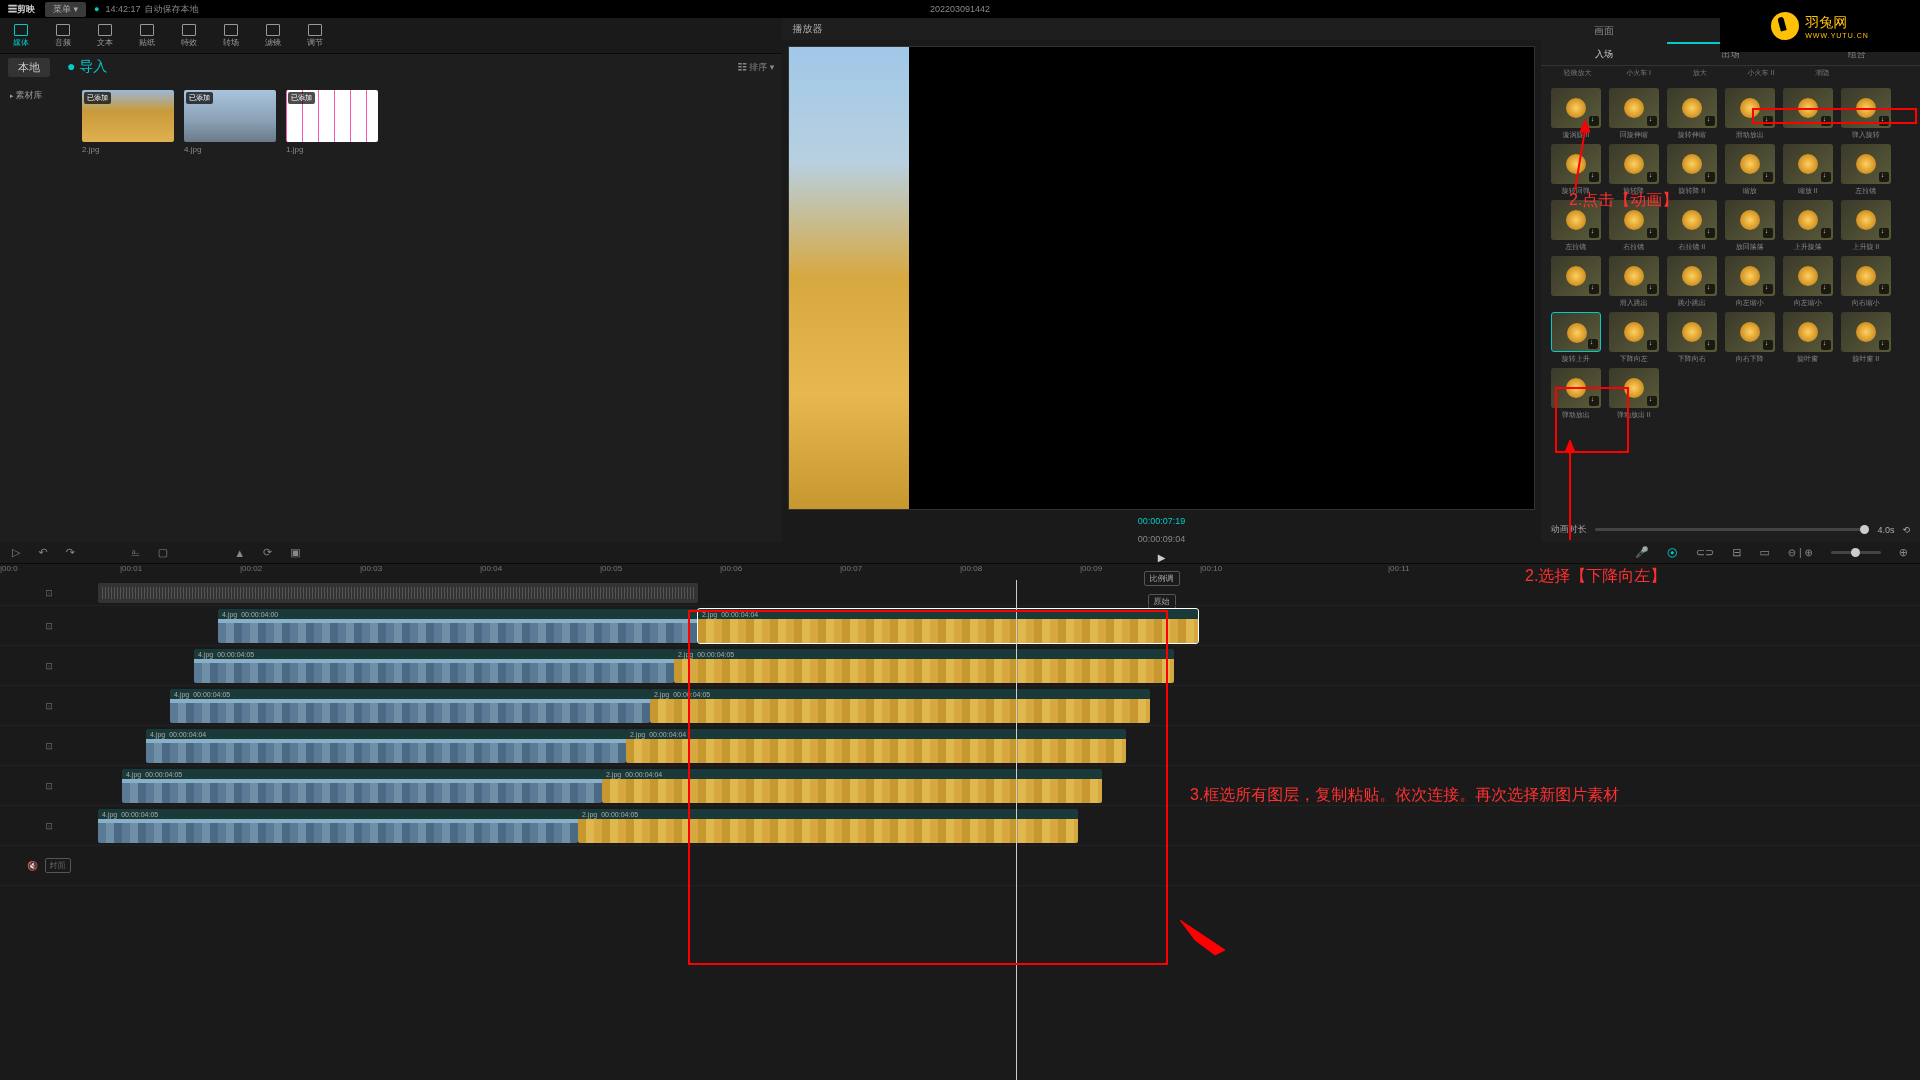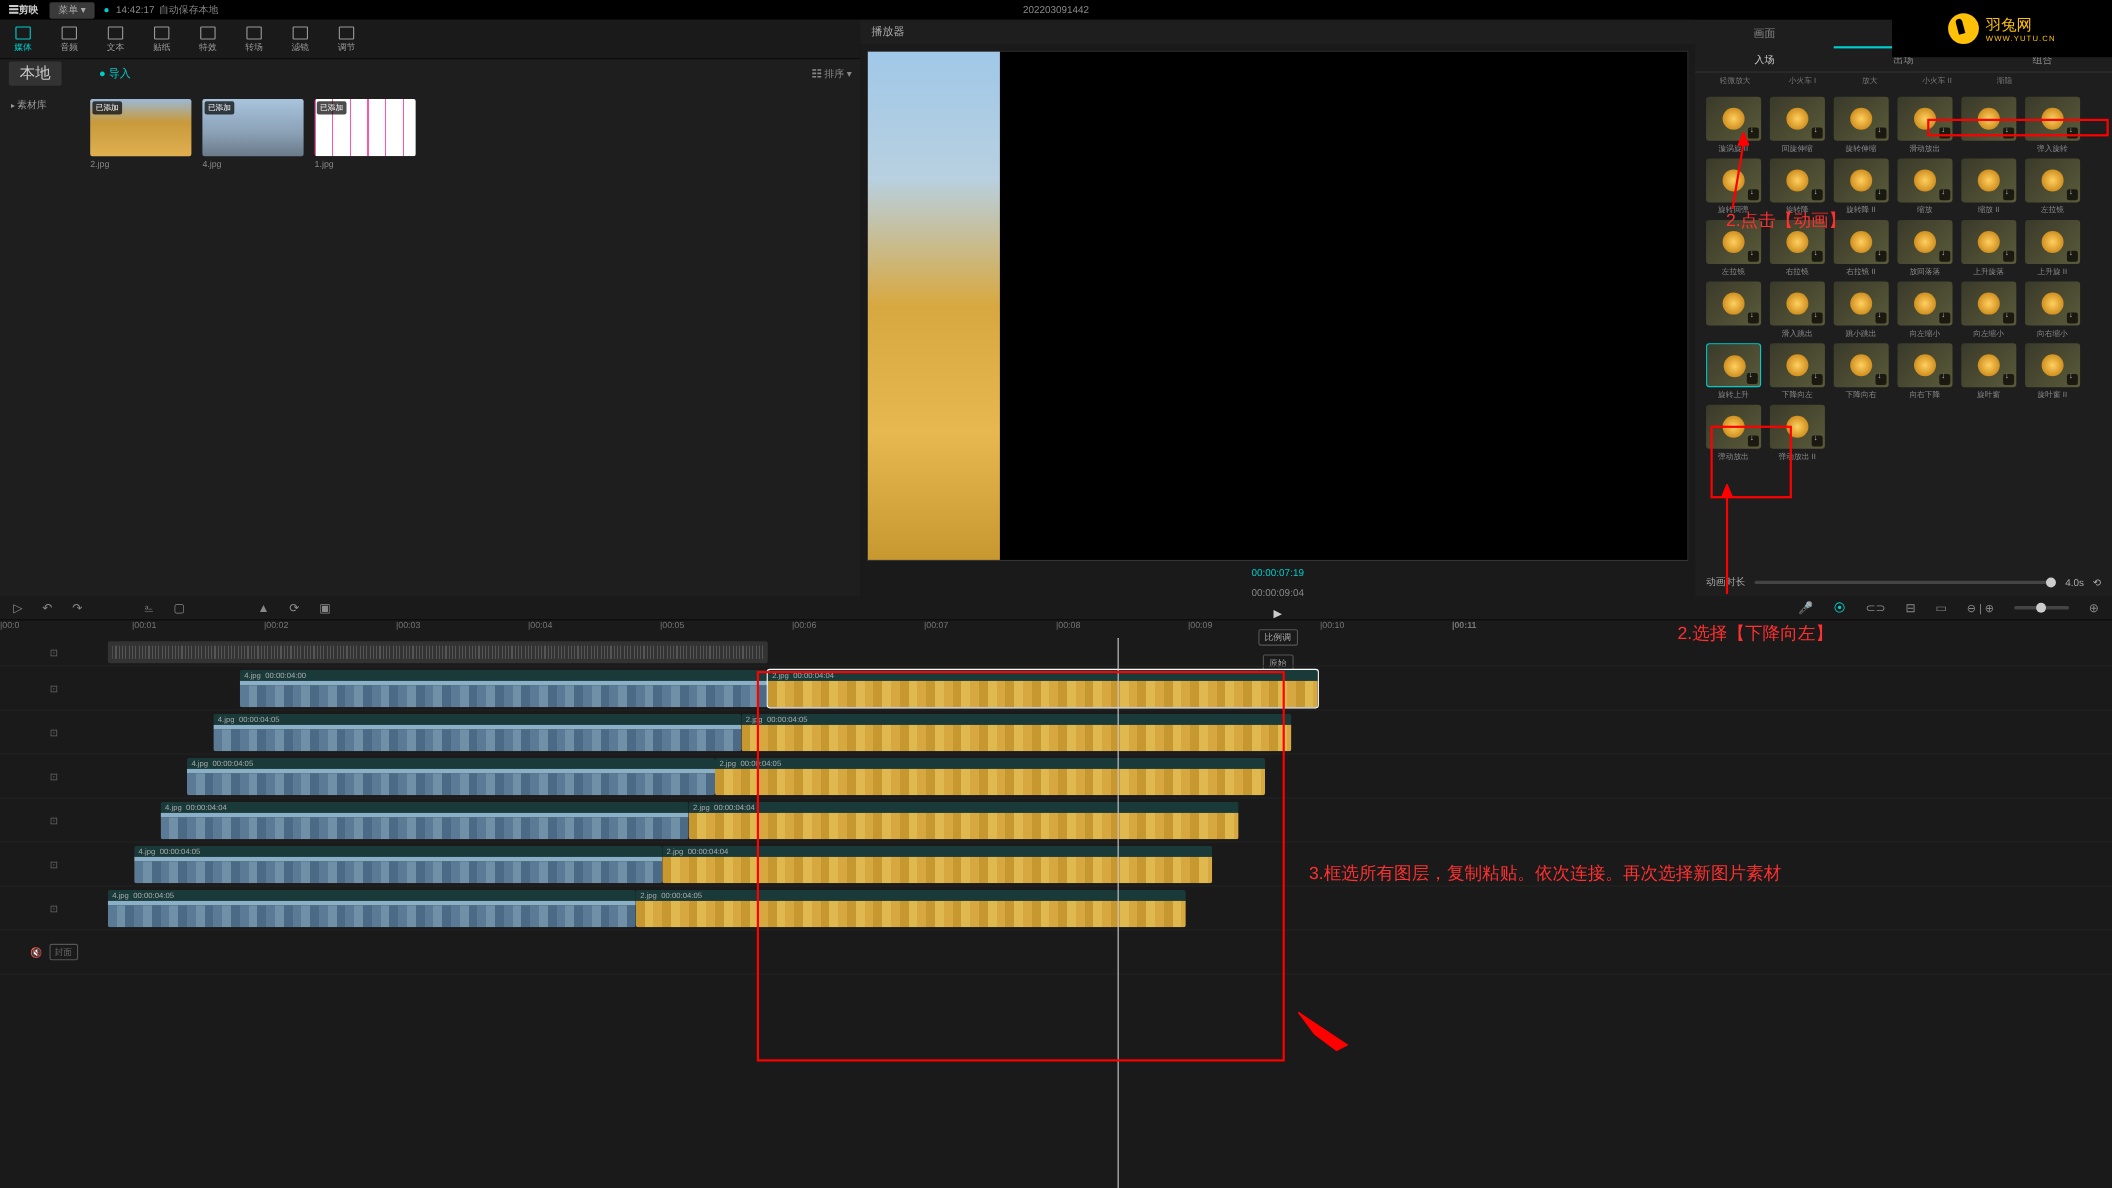--- a/index.html
+++ b/index.html
@@ -24,22 +24,22 @@
 
 .main-area { display: flex; height: 524px; }
 
 
 .media-panel { width: 784px; background: #1e1e1e; display: flex; flex-direction: column; }
 .media-tabs { display: flex; height: 36px; background: #1a1a1a; border-bottom: 1px solid #0a0a0a; }
 .media-tab { width: 42px; display: flex; flex-direction: column; align-items: center; justify-content: center; gap: 1px; font-size: 8px; color: #999; }
 .media-tab.active { color: #0cc; }
 .media-tab .icon { width: 14px; height: 12px; border: 1px solid currentColor; border-radius: 1px; }
 .media-sub { display: flex; height: 26px; align-items: center; padding: 0 8px; background: #1e1e1e; }
-.media-sub .local { background: #333; padding: 2px 10px; border-radius: 2px; color: #ccc; font-size: 14px; }
-.media-sub .import { margin-left: 34px; color: #0cc; font-size: 10px; text-align: right; }
+.media-sub .local { background: #333; padding: 2px 10px; border-radius: 2px; color: #ccc; font-size: 11px; }
+.media-sub .import { margin-left: 17px; color: #0cc; font-size: 14px; text-align: right; }
 .media-sub .import::before { content: "● "; }
 .media-sub .view { margin-left: auto; color: #888; font-size: 9px; }
 .media-side { display: flex; flex: 1; }
 .media-tree { width: 72px; padding: 6px; }
 .media-tree .item { padding: 3px 4px; color: #999; font-size: 9px; }
 .media-tree .item::before { content: "▸ "; font-size: 7px; }
 .media-grid { flex: 1; display: flex; gap: 10px; padding: 10px; align-items: flex-start; }
 .thumb { width: 92px; }
 .thumb-img { width: 92px; height: 52px; border-radius: 2px; position: relative; }
 .thumb-img .badge { position: absolute; top: 2px; left: 2px; background: rgba(0,0,0,0.7); color: #fff; font-size: 7px; padding: 1px 3px; border-radius: 2px; }
@@ -480,21 +480,21 @@
       <div class="tick" style="left: 120px;">|00:01</div>
       <div class="tick" style="left: 240px;">|00:02</div>
       <div class="tick" style="left: 360px;">|00:03</div>
       <div class="tick" style="left: 480px;">|00:04</div>
       <div class="tick" style="left: 600px;">|00:05</div>
       <div class="tick" style="left: 720px;">|00:06</div>
       <div class="tick" style="left: 840px;">|00:07</div>
       <div class="tick" style="left: 960px;">|00:08</div>
       <div class="tick" style="left: 1080px;">|00:09</div>
       <div class="tick" style="left: 1200px;">|00:10</div>
-      <div class="tick" style="left: 1320px; font-weight: bold;">|00:11</div>
+      <div class="tick" style="left: 1388px;">|00:11</div>
     </div>
   <div class="tl-body" id="tl-body">
     <div class="playhead" style="left:1016px"></div>
     <div class="tl-track audio">
       <div class="tl-track-head">
           <span>⊡</span>
         </div>
       <div class="tl-track-content">
           <div class="audio-clip" style="left:0;width:600px"></div>
         </div>

